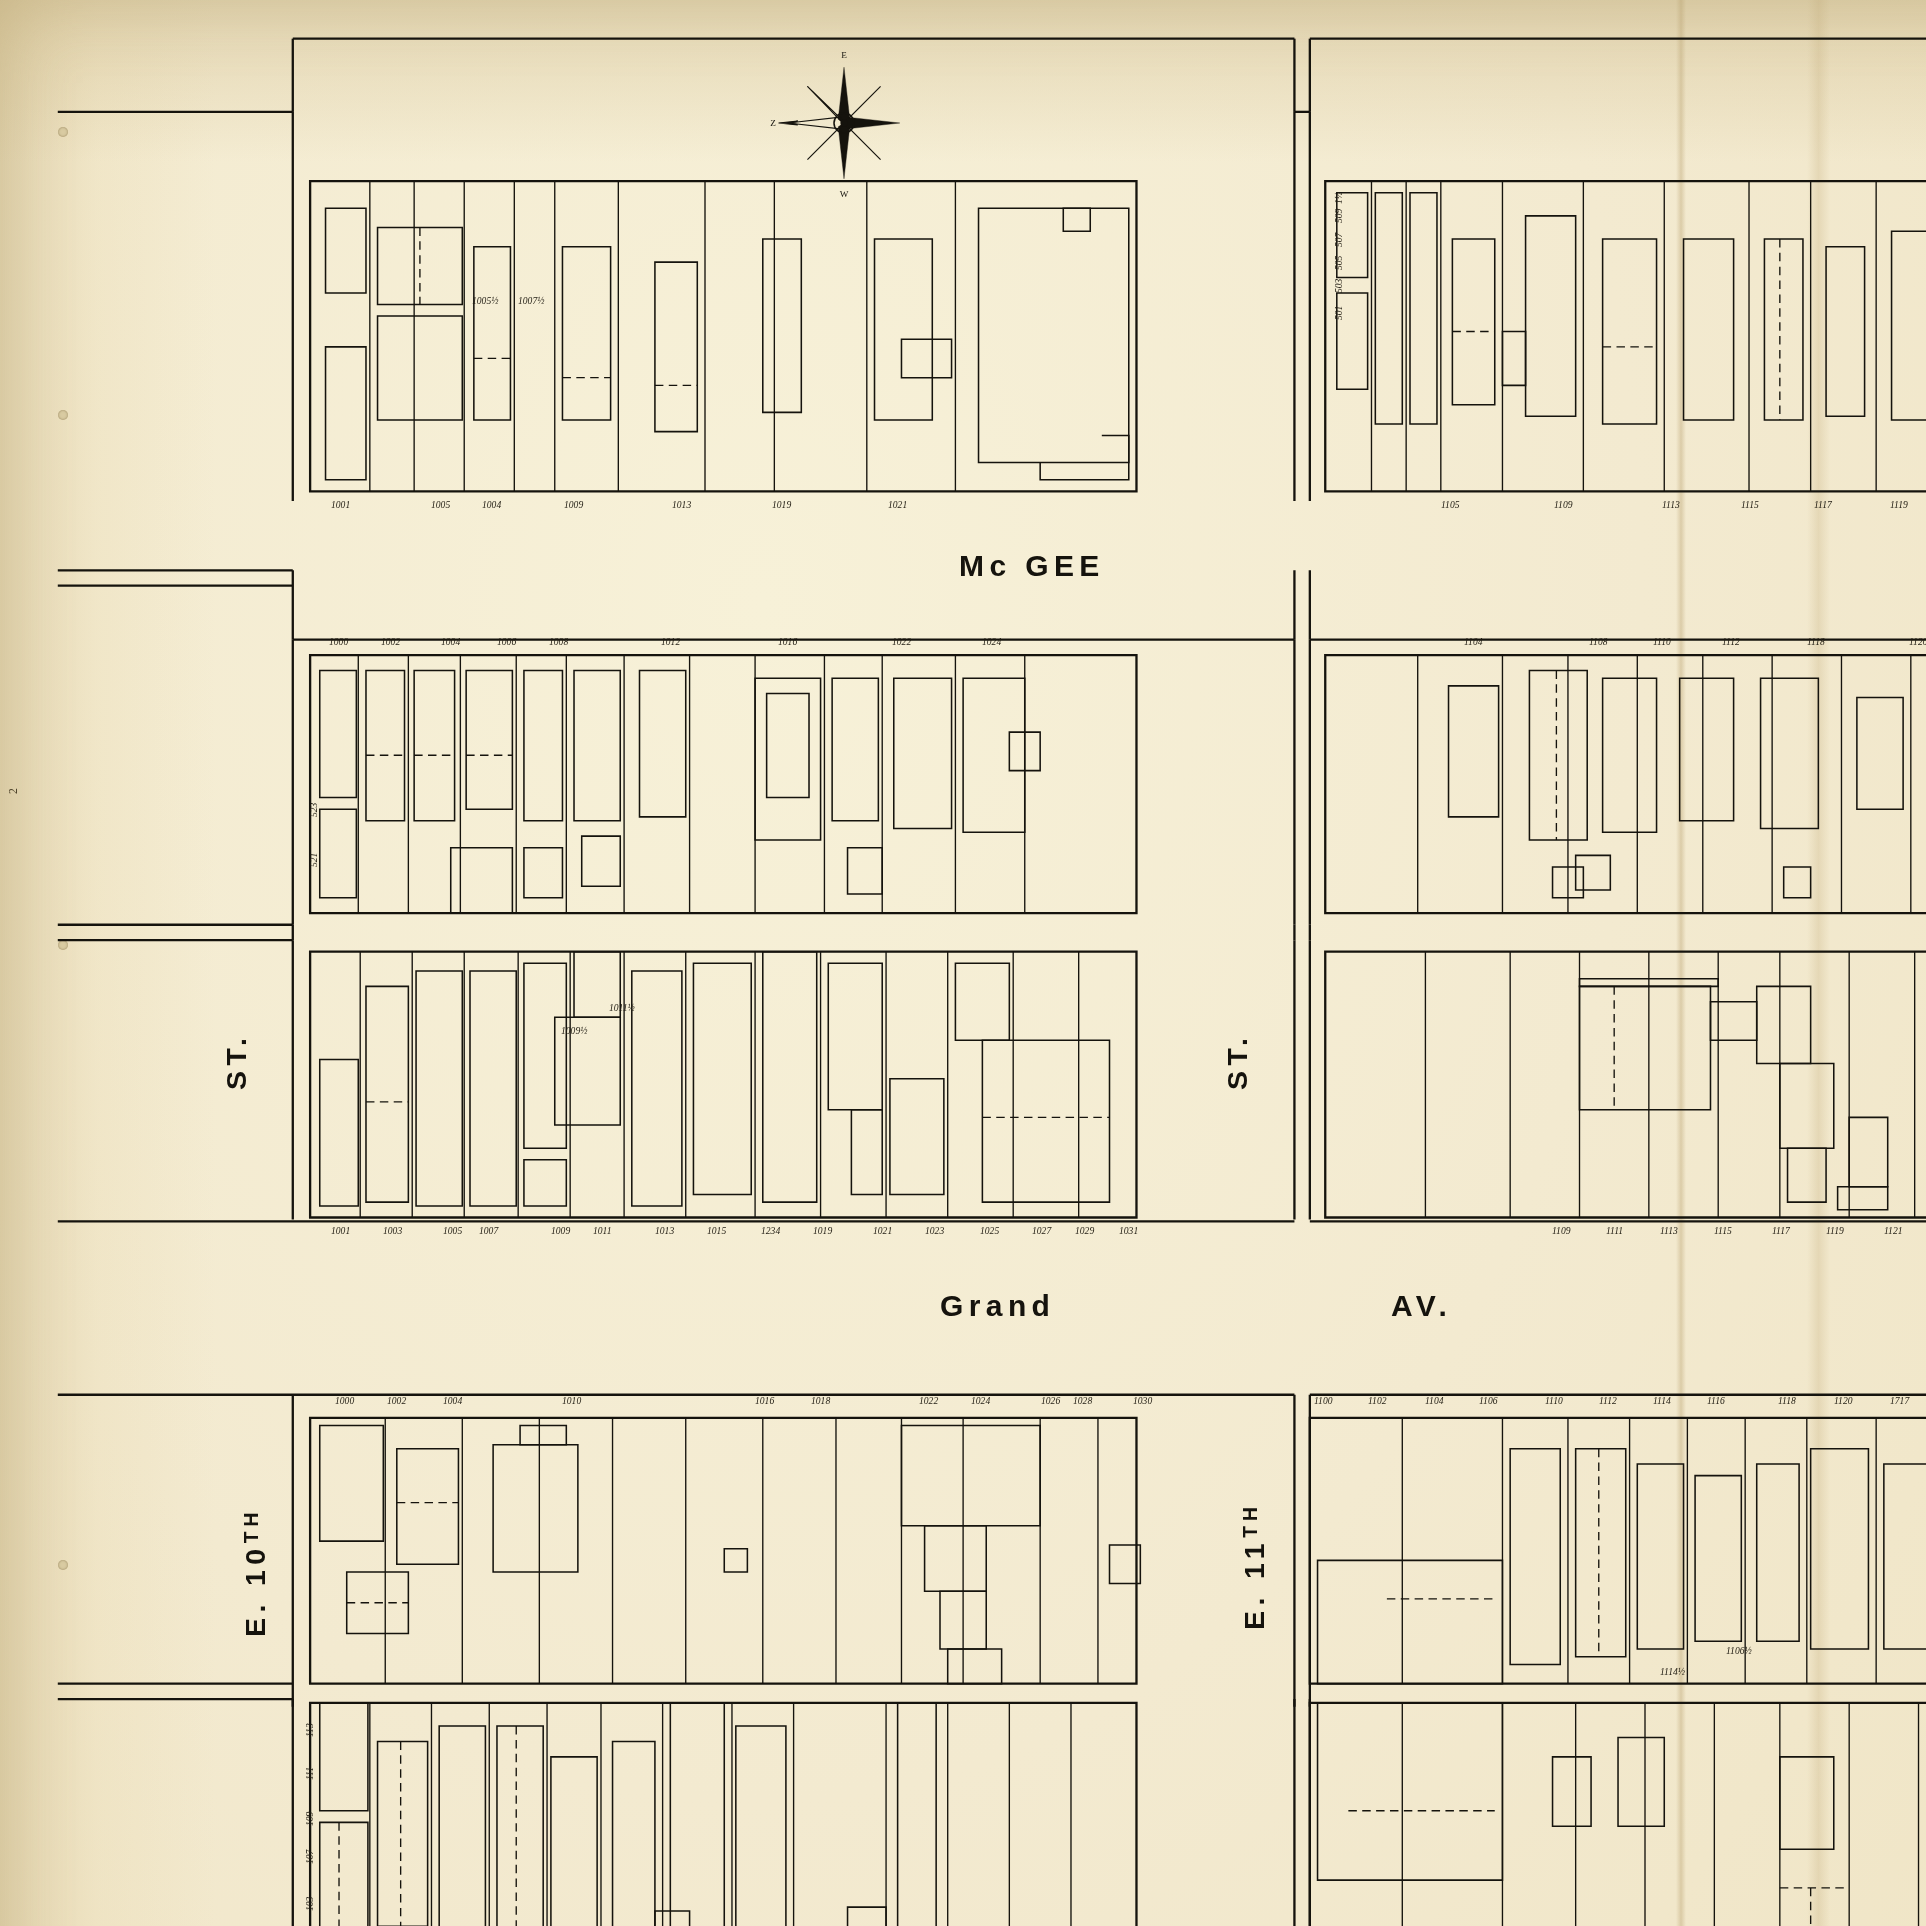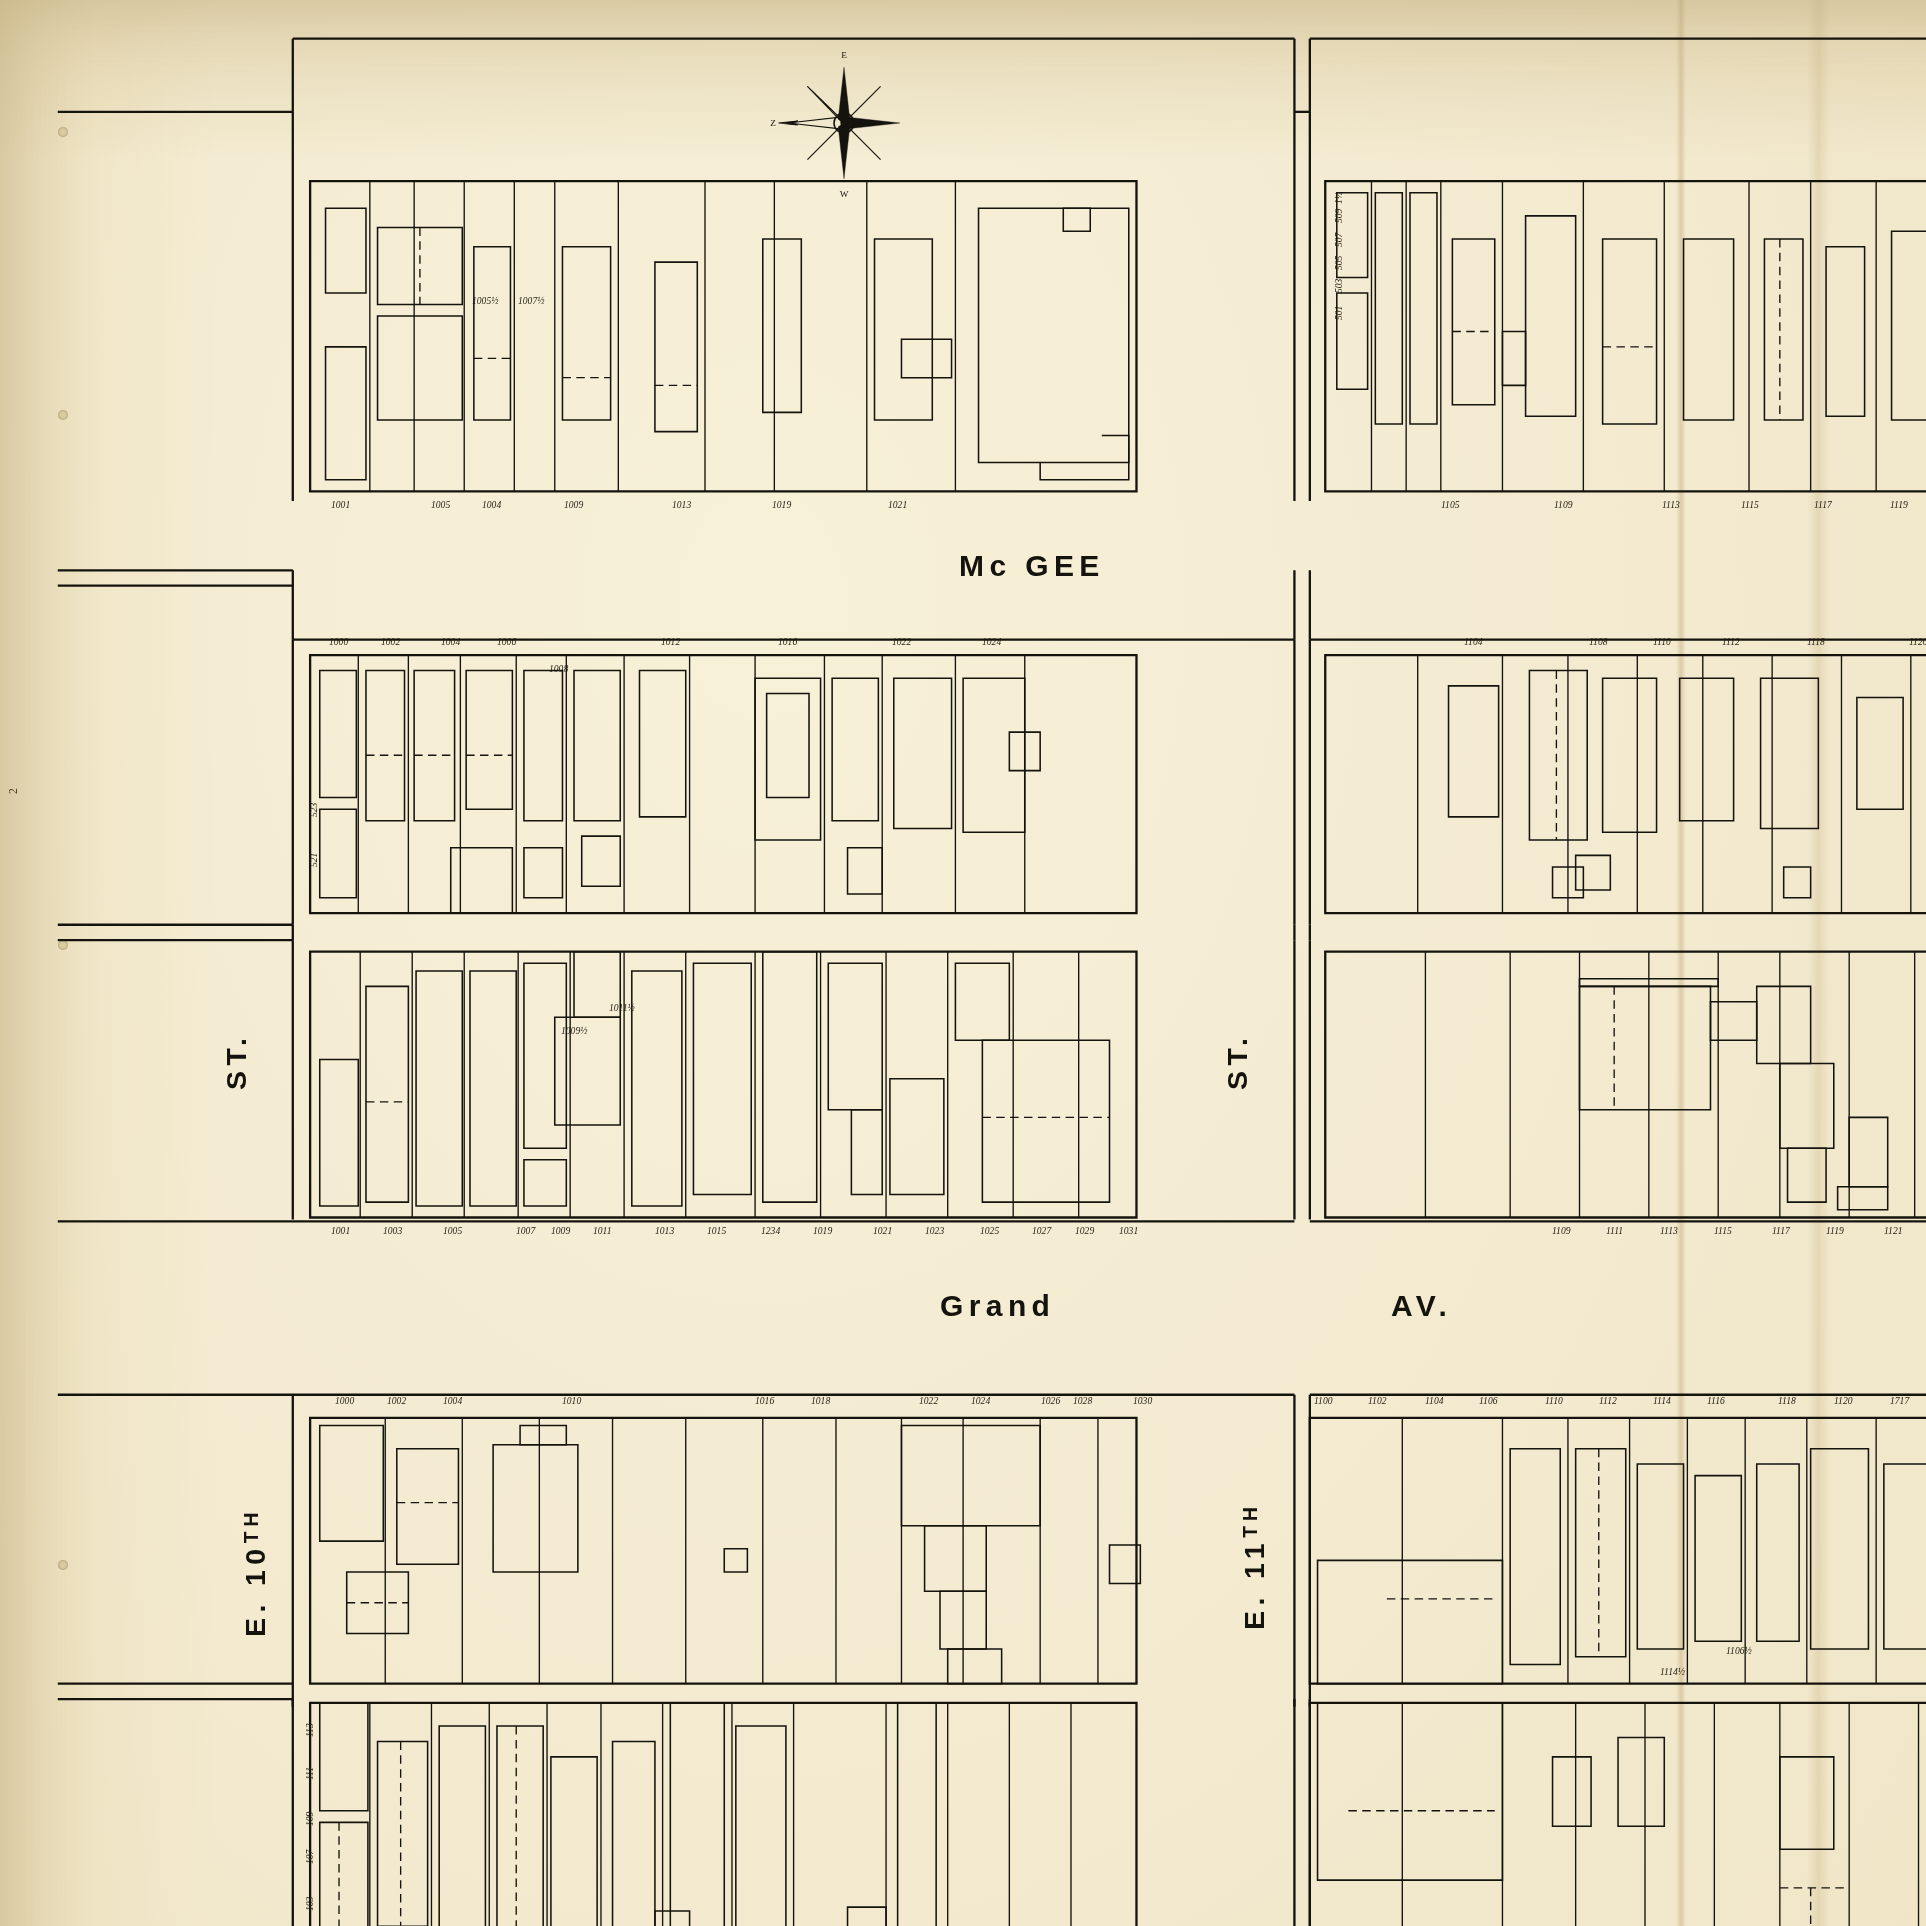--- a/index.html
+++ b/index.html
@@ -429,35 +429,35 @@
     <div class="addr" style="left: 1441px; top: 499px;">1105</div>
     <div class="addr" style="left: 1554px; top: 499px;">1109</div>
     <div class="addr" style="left: 1662px; top: 499px;">1113</div>
     <div class="addr" style="left: 1741px; top: 499px;">1115</div>
     <div class="addr" style="left: 1814px; top: 499px;">1117</div>
     <div class="addr" style="left: 1890px; top: 499px;">1119</div>
     <div class="addr" style="left: 329px; top: 636px;">1000</div>
     <div class="addr" style="left: 381px; top: 636px;">1002</div>
     <div class="addr" style="left: 441px; top: 636px;">1004</div>
     <div class="addr" style="left: 497px; top: 636px;">1006</div>
-    <div class="addr" style="left: 549px; top: 636px; margin-top: 27px;">1008</div>
+    <div class="addr" style="left: 549px; top: 636px;">1008</div>
     <div class="addr" style="left: 661px; top: 636px;">1012</div>
     <div class="addr" style="left: 778px; top: 636px;">1016</div>
     <div class="addr" style="left: 892px; top: 636px;">1022</div>
     <div class="addr" style="left: 982px; top: 636px;">1024</div>
     <div class="addr" style="left: 1464px; top: 636px;">1104</div>
     <div class="addr" style="left: 1589px; top: 636px;">1108</div>
     <div class="addr" style="left: 1653px; top: 636px;">1110</div>
     <div class="addr" style="left: 1722px; top: 636px;">1112</div>
     <div class="addr" style="left: 1807px; top: 636px;">1118</div>
     <div class="addr" style="left: 1909px; top: 636px;">1120</div>
     <div class="addr" style="left: 331px; top: 1225px;">1001</div>
     <div class="addr" style="left: 383px; top: 1225px;">1003</div>
     <div class="addr" style="left: 443px; top: 1225px;">1005</div>
-    <div class="addr" style="left: 516px; top: 1225px;">1007</div>
+    <div class="addr" style="left: 479px; top: 1225px;">1007</div>
     <div class="addr" style="left: 551px; top: 1225px;">1009</div>
     <div class="addr" style="left: 593px; top: 1225px;">1011</div>
     <div class="addr" style="left: 655px; top: 1225px;">1013</div>
     <div class="addr" style="left: 707px; top: 1225px;">1015</div>
     <div class="addr" style="left: 761px; top: 1225px;">1234</div>
     <div class="addr" style="left: 813px; top: 1225px;">1019</div>
     <div class="addr" style="left: 873px; top: 1225px;">1021</div>
     <div class="addr" style="left: 925px; top: 1225px;">1023</div>
     <div class="addr" style="left: 980px; top: 1225px;">1025</div>
     <div class="addr" style="left: 1032px; top: 1225px;">1027</div>

